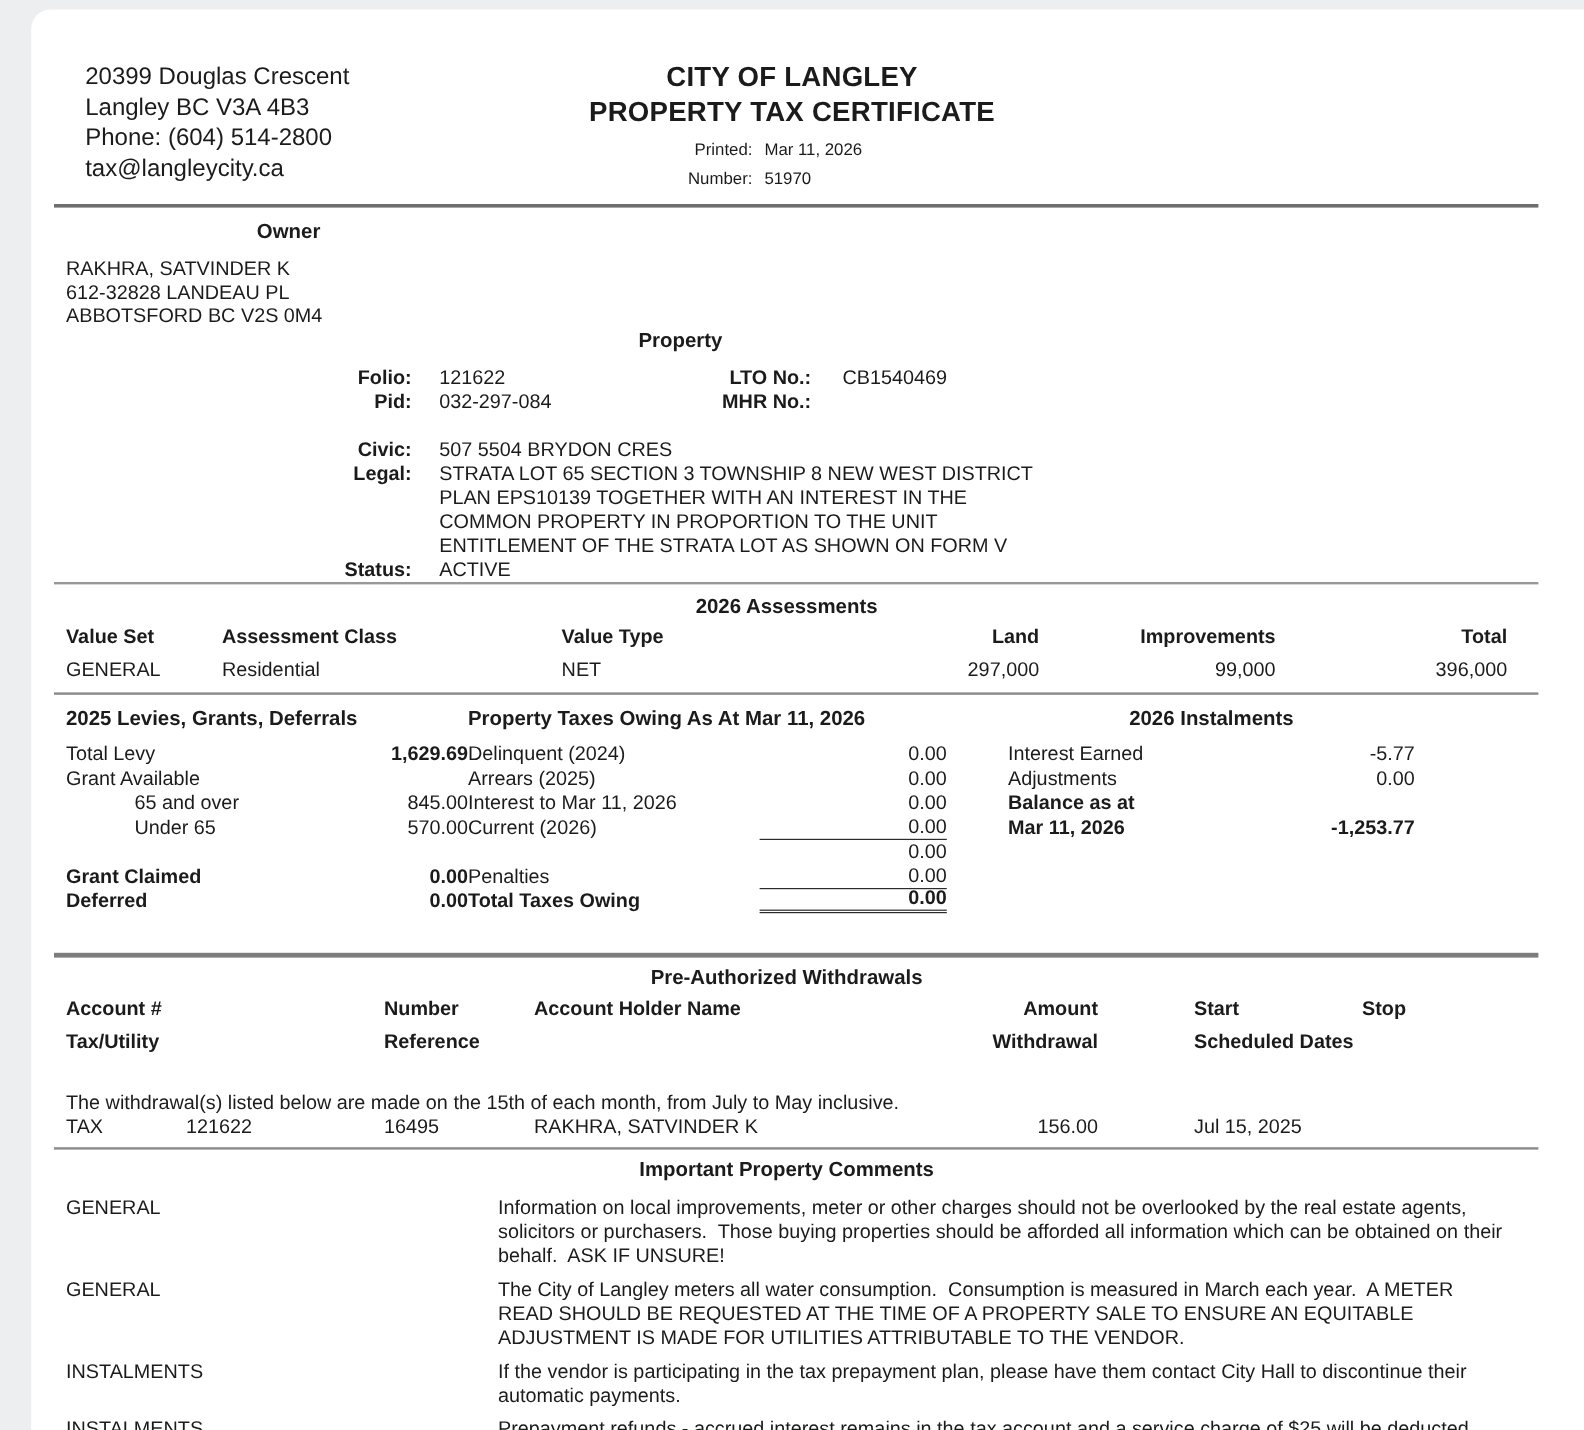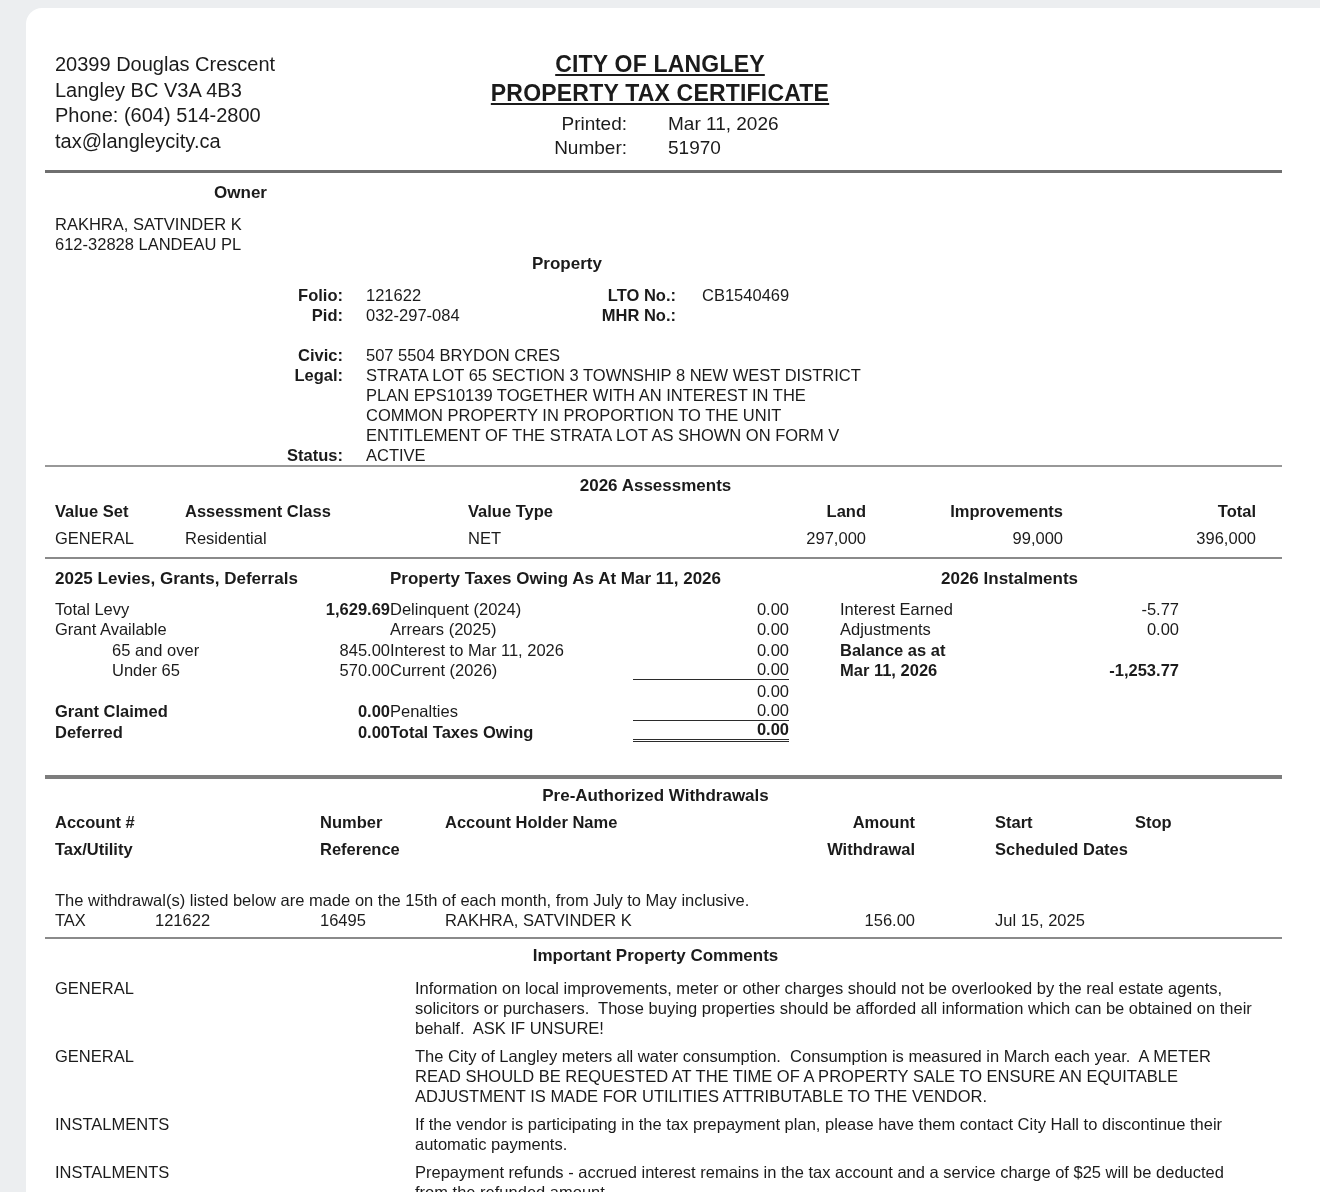--- a/index.html
+++ b/index.html
@@ -19,25 +19,25 @@
     border-top-left-radius:16px;
   }
   .rule { border:0; border-top:3px solid #6f6f6f; margin:0 38px 0 19px; }
   .rule.thin  { border-top:2px solid #989898; }
   .rule.med   { border-top:2px solid #8a8a8a; }
   .rule.thick { border-top:4px solid #7d7d7d; }
   .bold { font-weight:bold; }
 
   
   .hdr { position:relative; height:118px; margin-top:44px; }
-  .hdr-addr { position:absolute; left:29px; top:0; font-size:20px; line-height:25.5px; }
+  .hdr-addr { position:absolute; left:45px; top:0; font-size:20px; line-height:25.5px; }
   .hdr-title { position:absolute; left:424px; top:-2px; width:420px; text-align:center; }
-  .hdr-title .t { font-size:23px; font-weight:bold; line-height:29px; letter-spacing:0.2px;text-decoration:underline; }
-  .hdr-meta { margin-top:4px; font-size:19px; line-height:24px;
-              display:grid; grid-template-columns:177px 1fr; column-gap:41px; }
+  .hdr-title .t { font-size:23px; font-weight:bold; line-height:29px; letter-spacing:0.2px; }
+  .hdr-meta { margin-top:4px; font-size:14px; line-height:24px;
+              display:grid; grid-template-columns:177px 1fr; column-gap:10px; }
   .hdr-meta .lbl { text-align:right; }
   .hdr-meta .val { text-align:left; }
 
   
   .parties { display:flex; padding:10px 64px 0 29px; font-size:16.5px;flex-direction:column; }
   .sec-h { font-weight:bold; font-size:17px; line-height:20px; text-align:center; }
   .owner-col { width:371px; }
   .owner-block { margin-top:12px; line-height:19.5px; }
   .prop-col { width:636px; margin-left:194px; }
   .prop-grid { margin-top:11px;margin-left:32px; }
@@ -124,20 +124,21 @@
   </div>
 
   <hr class="rule">
 
   <div class="parties">
     <div class="owner-col">
       <div class="sec-h">Owner</div>
       <div class="owner-block">
         <div>RAKHRA, SATVINDER K</div>
         <div>612-32828 LANDEAU PL</div>
+        <div>ABBOTSFORD BC  V2S 0M4</div>
       </div>
     </div>
     <div class="prop-col">
       <div class="sec-h">Property</div>
       <div class="prop-grid">
         <div class="prow">
           <span class="l1">Folio:</span>
           <span class="v1">121622</span>
           <span class="l2">LTO No.:</span>
           <span class="v2">CB1540469</span>

